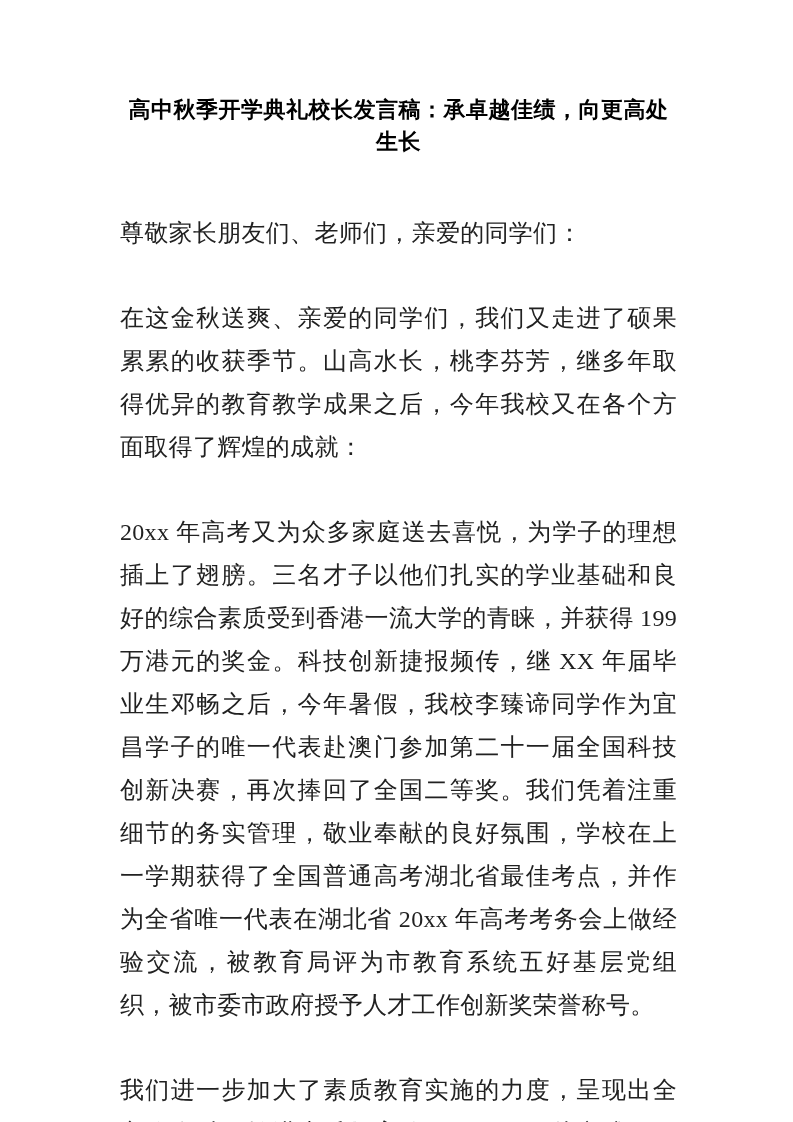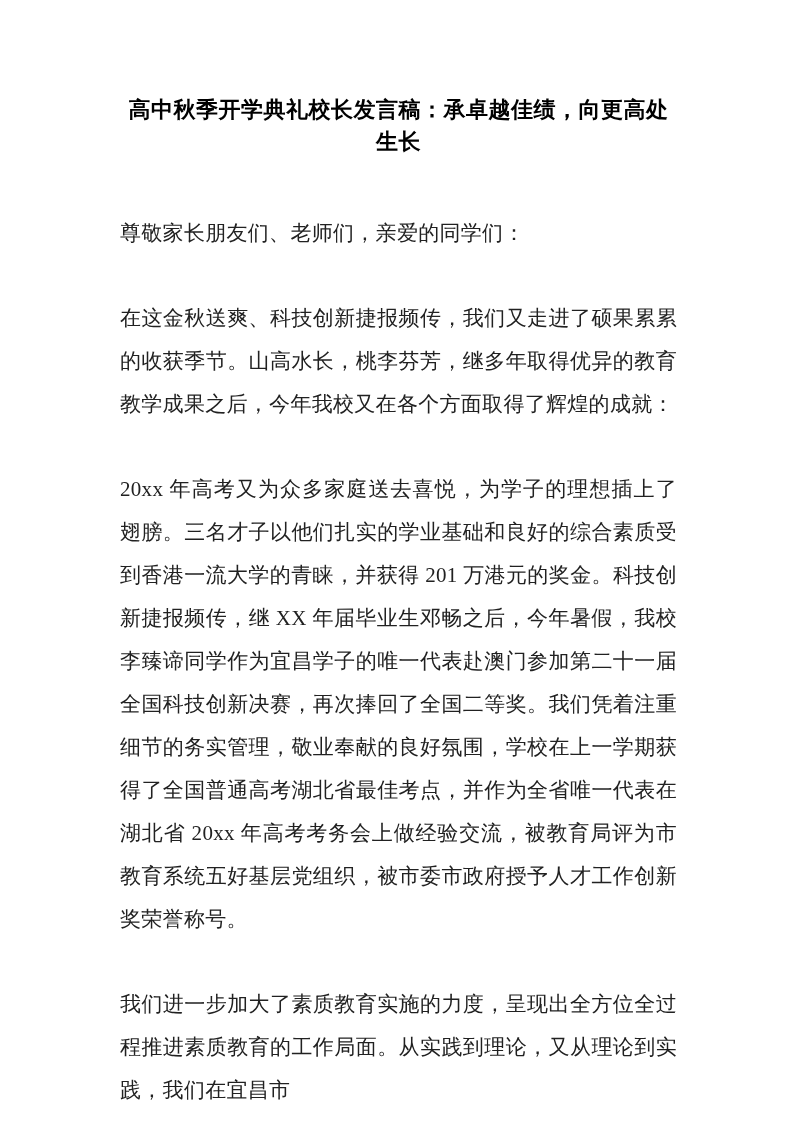--- a/index.html
+++ b/index.html
@@ -21,38 +21,38 @@
     font-weight: bold;
     font-size: 22px;
     line-height: 1.45;
     color: #000000;
     text-align: center;
     margin: 0 0 54px 0;
     letter-spacing: 0.5px;
   }
   .doc-paragraph {
     font-family: "Liberation Serif", "DejaVu Serif", serif;
-    font-size: 21px;
+    font-size: 24px;
     line-height: 43px;
     color: #212121;
     text-align: justify;
     margin: 0 0 42px 0;
     letter-spacing: 0.3px;
   }
   .doc-paragraph:last-child {
     margin-bottom: 0;
   }
 </style>
 </head>
 <body>
 
 <div class="page">
   <h1 class="doc-title">高中秋季开学典礼校长发言稿：承卓越佳绩，向更高处生长</h1>
 
   <p class="doc-paragraph">尊敬家长朋友们、老师们，亲爱的同学们：</p>
 
 
-  <p class="doc-paragraph">在这金秋送爽、科技创新捷报频传，我们又走进了硕果累累的收获季节。山高水长，桃李芬芳，继多年取得优异的教育教学成果之后，今年我校又在各个方面取得了辉煌的成就：</p>
+  <p class="doc-paragraph">在这金秋送爽、亲爱的同学们，我们又走进了硕果累累的收获季节。山高水长，桃李芬芳，继多年取得优异的教育教学成果之后，今年我校又在各个方面取得了辉煌的成就：</p>
 
-  <p class="doc-paragraph">20xx 年高考又为众多家庭送去喜悦，为学子的理想插上了翅膀。三名才子以他们扎实的学业基础和良好的综合素质受到香港一流大学的青睐，并获得 201 万港元的奖金。科技创新捷报频传，继 XX 年届毕业生邓畅之后，今年暑假，我校李臻谛同学作为宜昌学子的唯一代表赴澳门参加第二十一届全国科技创新决赛，再次捧回了全国二等奖。我们凭着注重细节的务实管理，敬业奉献的良好氛围，学校在上一学期获得了全国普通高考湖北省最佳考点，并作为全省唯一代表在湖北省 20xx 年高考考务会上做经验交流，被教育局评为市教育系统五好基层党组织，被市委市政府授予人才工作创新奖荣誉称号。</p>
+  <p class="doc-paragraph">20xx 年高考又为众多家庭送去喜悦，为学子的理想插上了翅膀。三名才子以他们扎实的学业基础和良好的综合素质受到香港一流大学的青睐，并获得 199 万港元的奖金。科技创新捷报频传，继 XX 年届毕业生邓畅之后，今年暑假，我校李臻谛同学作为宜昌学子的唯一代表赴澳门参加第二十一届全国科技创新决赛，再次捧回了全国二等奖。我们凭着注重细节的务实管理，敬业奉献的良好氛围，学校在上一学期获得了全国普通高考湖北省最佳考点，并作为全省唯一代表在湖北省 20xx 年高考考务会上做经验交流，被教育局评为市教育系统五好基层党组织，被市委市政府授予人才工作创新奖荣誉称号。</p>
 
   <p class="doc-paragraph">我们进一步加大了素质教育实施的力度，呈现出全方位全过程推进素质教育的工作局面。从实践到理论，又从理论到实践，我们在宜昌市</p>
 </div>
 
 </body></html>

